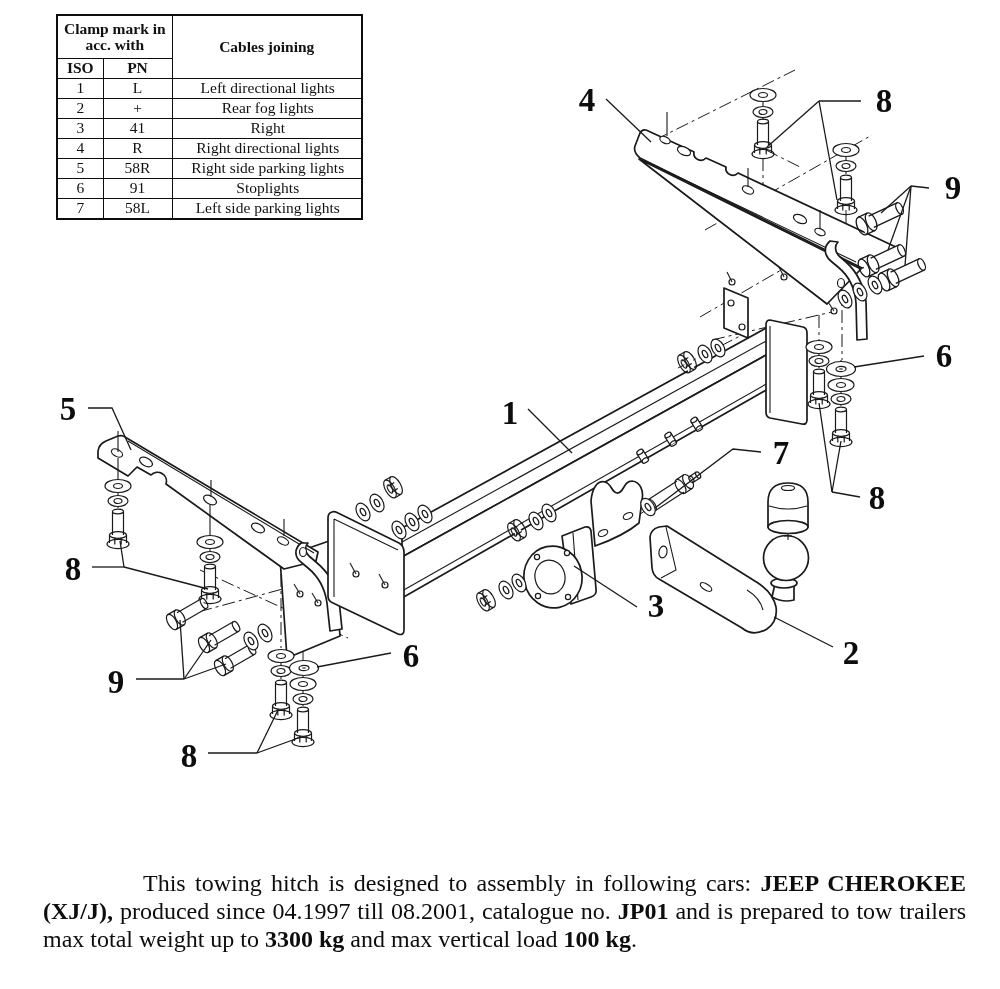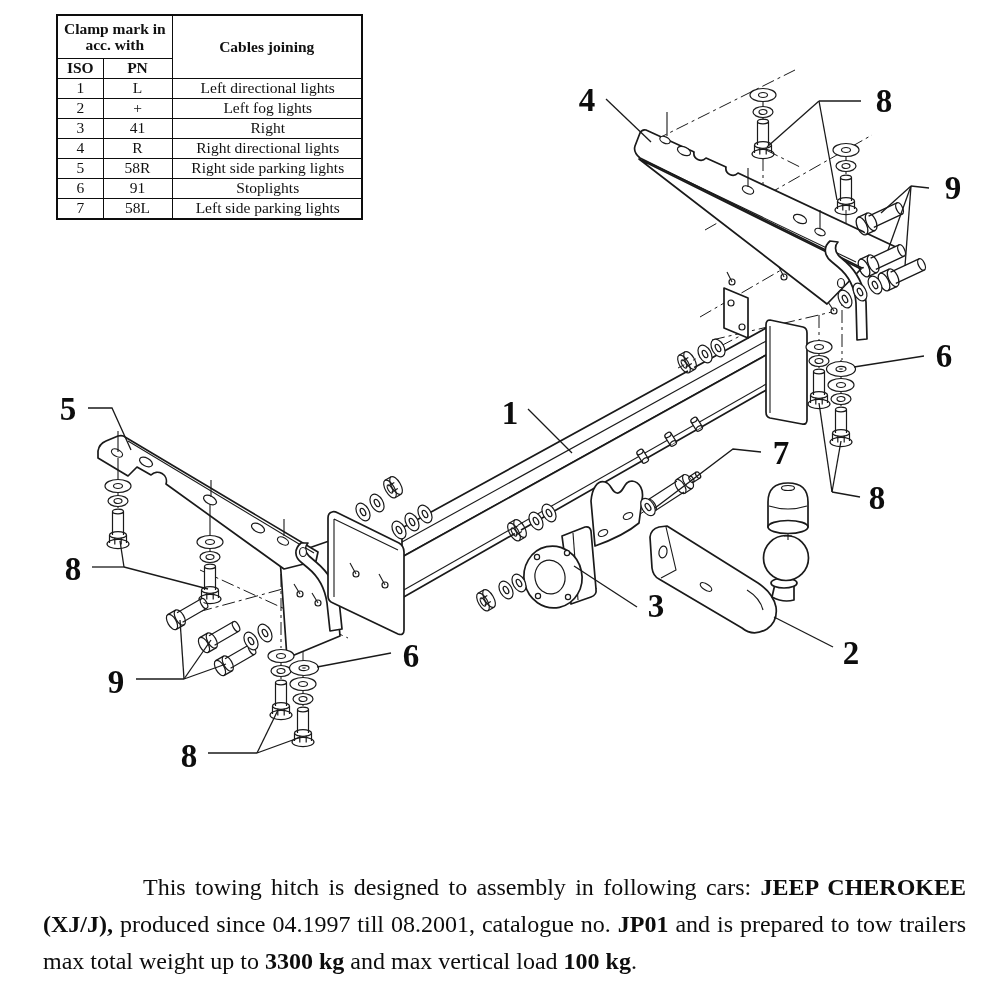--- a/index.html
+++ b/index.html
@@ -21,21 +21,21 @@
   .part{fill:#ffffff;stroke:#1a1a1a;stroke-width:1.7;stroke-linejoin:round;}
   .thin{fill:none;stroke:#1a1a1a;stroke-width:1.1;}
   .hw{stroke:#1a1a1a;stroke-width:1.2;fill:none;}
   .dd{fill:none;stroke:#1a1a1a;stroke-width:1;stroke-dasharray:13 4 3 4;}
   .leader{fill:none;stroke:#1a1a1a;stroke-width:1.3;}
   .callout{font-family:"Liberation Serif","DejaVu Serif",serif;font-size:33px;font-weight:bold;
            fill:#0d0d0d;text-anchor:middle;}
   .hole{fill:#ffffff;stroke:#1a1a1a;stroke-width:1.2;}
   
   #footer-paragraph{position:absolute;left:43px;top:845px;width:923px;
-        font-size:24px;line-height:37px;text-align:justify;text-indent:100px;color:#0d0d0d;}
+        font-size:24px;line-height:28px;text-align:justify;text-indent:100px;color:#0d0d0d;}
   #footer-paragraph b{font-weight:bold;}
 </style>
 </head>
 <body>
 
 <div id="stage">
 
   <table id="clamp-table">
     <colgroup>
       <col style="width:46px">
@@ -54,21 +54,21 @@
     </thead>
     <tbody>
         <tr>
           <td class="num">1</td>
           <td class="num">L</td>
           <td class="cable">Left directional lights</td>
         </tr>
         <tr>
           <td class="num">2</td>
           <td class="num">+</td>
-          <td class="cable">Left fog lights</td>
+          <td class="cable">Rear fog lights</td>
         </tr>
         <tr>
           <td class="num">3</td>
           <td class="num">41</td>
           <td class="cable">Right</td>
         </tr>
         <tr>
           <td class="num">4</td>
           <td class="num">R</td>
           <td class="cable">Right directional lights</td>

